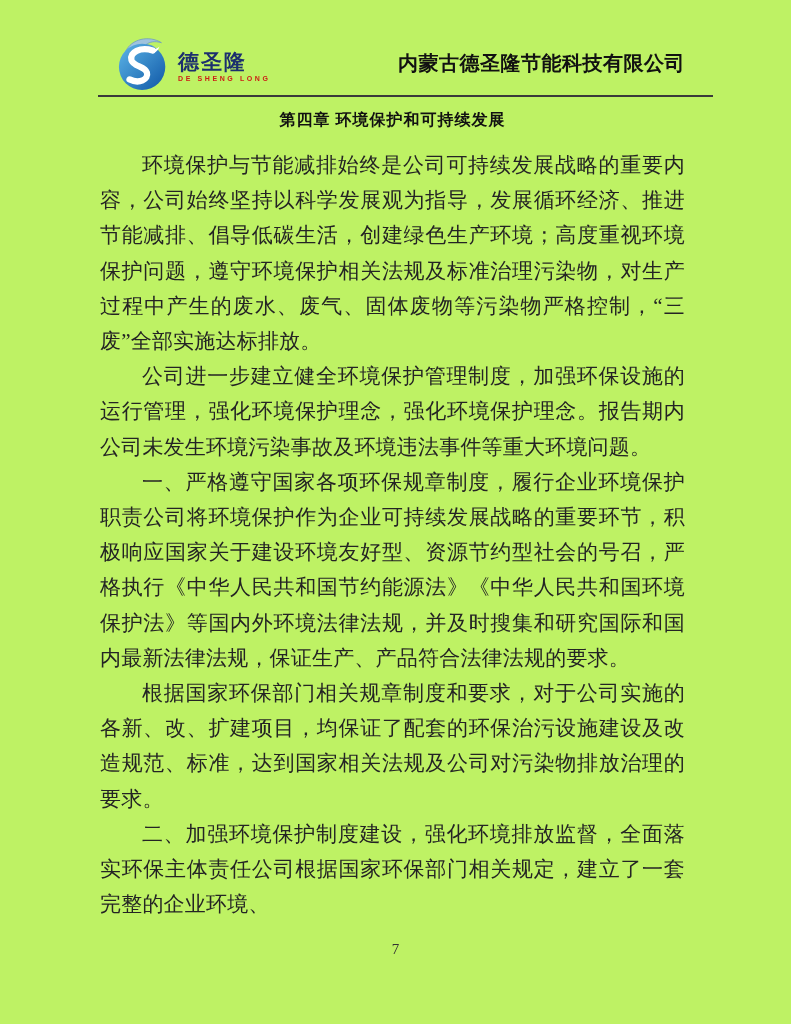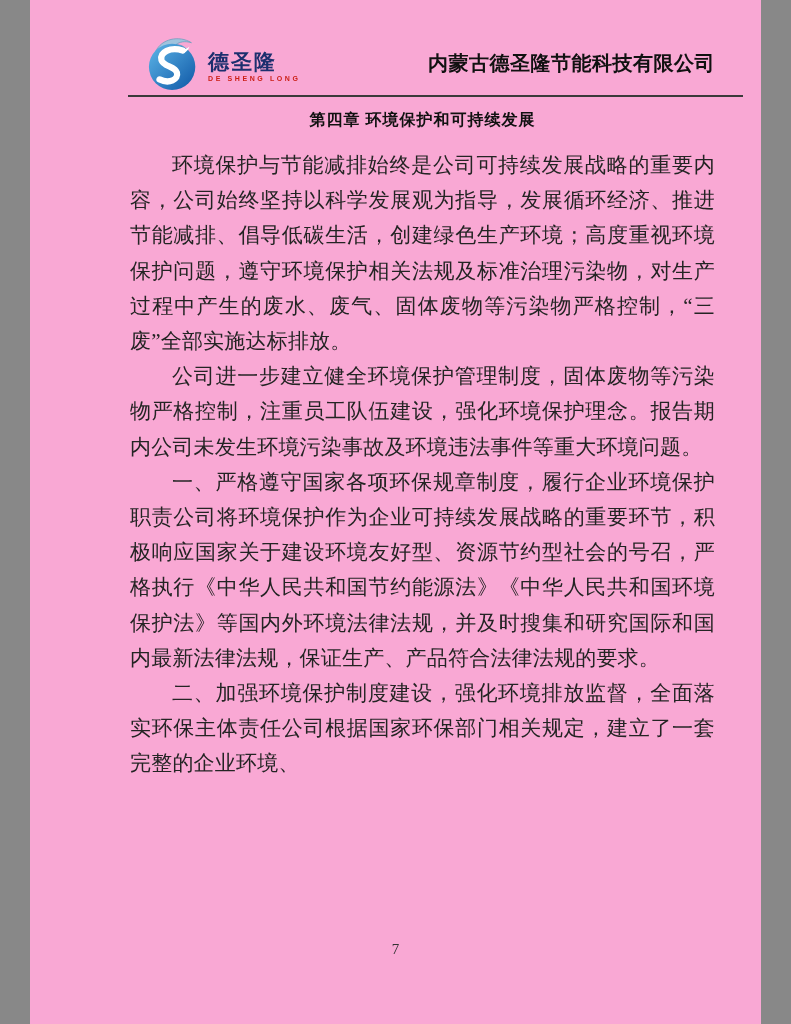--- a/index.html
+++ b/index.html
@@ -3,24 +3,24 @@
 <meta charset="utf-8">
 <style>
   html, body {
     margin: 0;
     padding: 0;
     background: #888;
     font-family: "Liberation Serif", "DejaVu Serif", serif;
   }
   .page {
     position: relative;
-    width: 731px;
+    width: 791px;
     height: 1024px;
     margin: 0 auto;
-    background: #f9a8d4;
+    background: #bef264;
     overflow: hidden;
     color: #222;
   }
   
   .header {
     position: absolute;
     top: 0;
     left: 98px;
     width: 615px;
     height: 97px;
@@ -132,22 +132,23 @@
         <span class="logo-sub">DE SHENG LONG</span>
       </div>
     </div>
     <div class="company">内蒙古德圣隆节能科技有限公司</div>
     <div class="header-rule"></div>
   </header>
 
   <main class="doc-body">
     <h1 class="chapter-title">第四章 环境保护和可持续发展</h1>
     <p>环境保护与节能减排始终是公司可持续发展战略的重要内容，公司始终坚持以科学发展观为指导，发展循环经济、推进节能减排、倡导低碳生活，创建绿色生产环境；高度重视环境保护问题，遵守环境保护相关法规及标准治理污染物，对生产过程中产生的废水、废气、固体废物等污染物严格控制，“三废”全部实施达标排放。</p>
-    <p>公司进一步建立健全环境保护管理制度，固体废物等污染物严格控制，注重员工队伍建设，强化环境保护理念。报告期内公司未发生环境污染事故及环境违法事件等重大环境问题。</p>
+    <p>公司进一步建立健全环境保护管理制度，加强环保设施的运行管理，强化环境保护理念，强化环境保护理念。报告期内公司未发生环境污染事故及环境违法事件等重大环境问题。</p>
     <p>一、严格遵守国家各项环保规章制度，履行企业环境保护职责公司将环境保护作为企业可持续发展战略的重要环节，积极响应国家关于建设环境友好型、资源节约型社会的号召，严格执行《中华人民共和国节约能源法》《中华人民共和国环境保护法》等国内外环境法律法规，并及时搜集和研究国际和国内最新法律法规，保证生产、产品符合法律法规的要求。</p>
+    <p>根据国家环保部门相关规章制度和要求，对于公司实施的各新、改、扩建项目，均保证了配套的环保治污设施建设及改造规范、标准，达到国家相关法规及公司对污染物排放治理的要求。</p>
     <p>二、加强环境保护制度建设，强化环境排放监督，全面落实环保主体责任公司根据国家环保部门相关规定，建立了一套完整的企业环境、</p>
   </main>
 
   <footer>
     <div class="page-number">7</div>
   </footer>
 
 </div>
 
 </body></html>

